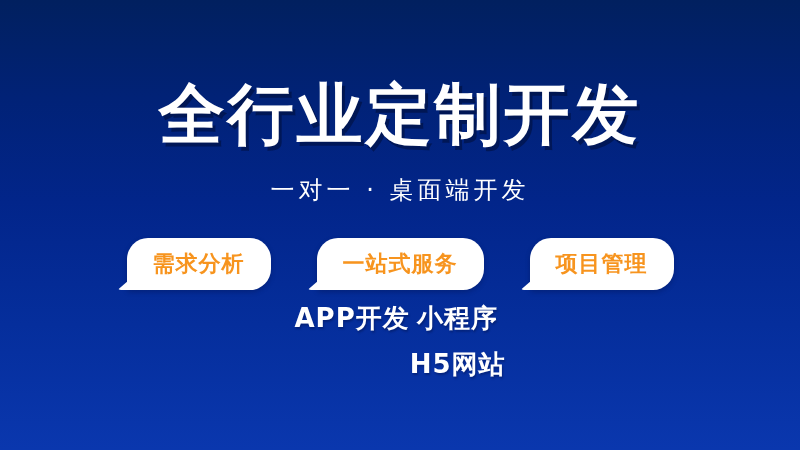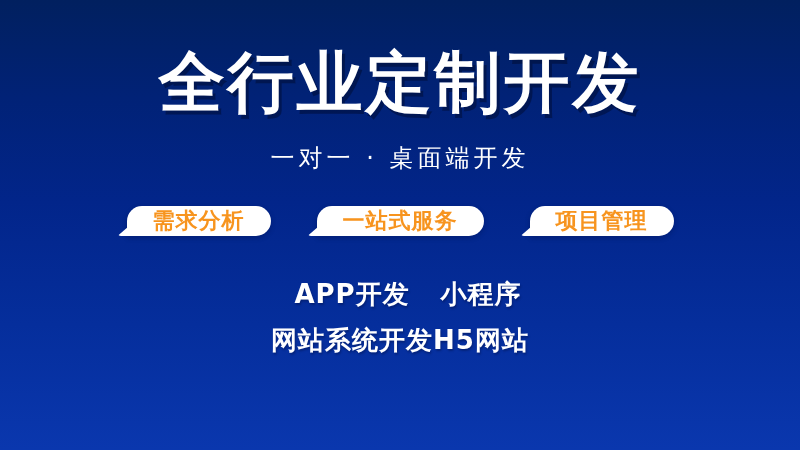--- a/index.html
+++ b/index.html
@@ -23,21 +23,21 @@
                 #02258a 45%,
                 #052e9c 72%,
                 #0a37ae 100%);
     display: flex;
     flex-direction: column;
     align-items: center;
   }
 
   
   .title-wrap {
-    margin-top: 50px;
+    margin-top: 82px;
     line-height: 1;
   }
   .main-title {
     font-size: 66px;
     font-weight: bold;
     color: #ffffff;
     letter-spacing: 3px;
     white-space: nowrap;
     text-shadow: 3px 4px 0 rgba(0, 8, 40, 0.45);
     font-family: "DejaVu Sans", "Liberation Sans", sans-serif;
@@ -55,21 +55,21 @@
 
   
   .badge-row {
     margin-top: 32px;
     display: flex;
     align-items: flex-start;
     gap: 46px;
   }
   .badge {
     position: relative;
-    height: 30px;
+    height: 52px;
     padding: 0 26px;
     display: flex;
     align-items: center;
     justify-content: flex-end;
     background: #ffffff;
     border-radius: 21px 21px 21px 4px;
     box-shadow: 0 2px 5px rgba(0, 10, 50, 0.28);
   }
   
   .badge::after {
@@ -89,21 +89,21 @@
     font-size: 22px;
     font-weight: bold;
     color: #f7941e;
     letter-spacing: 1px;
     white-space: nowrap;
     font-family: "DejaVu Sans", "Liberation Sans", sans-serif;
   }
 
   
   .service-row {
-    margin-top: 41px;
+    margin-top: 11px;
     display: flex;
     align-items: flex-start;
   }
   .service-col {
     display: flex;
     flex-direction: column;
     align-items: center;
     gap: 11px;
   }
   .service-line {
@@ -140,21 +140,20 @@
     <div class="badge">
       <span class="badge-label">项目管理</span>
     </div>
 
   </div>
 
   <div class="service-row">
 
     <div class="service-col">
       <div class="service-line">APP开发</div>
-      <div class="service-line">网站系统开发</div>
     </div>
 
     <div class="service-col">
       <div class="service-line">小程序</div>
       <div class="service-line">H5网站</div>
     </div>
 
 
   </div>
 

